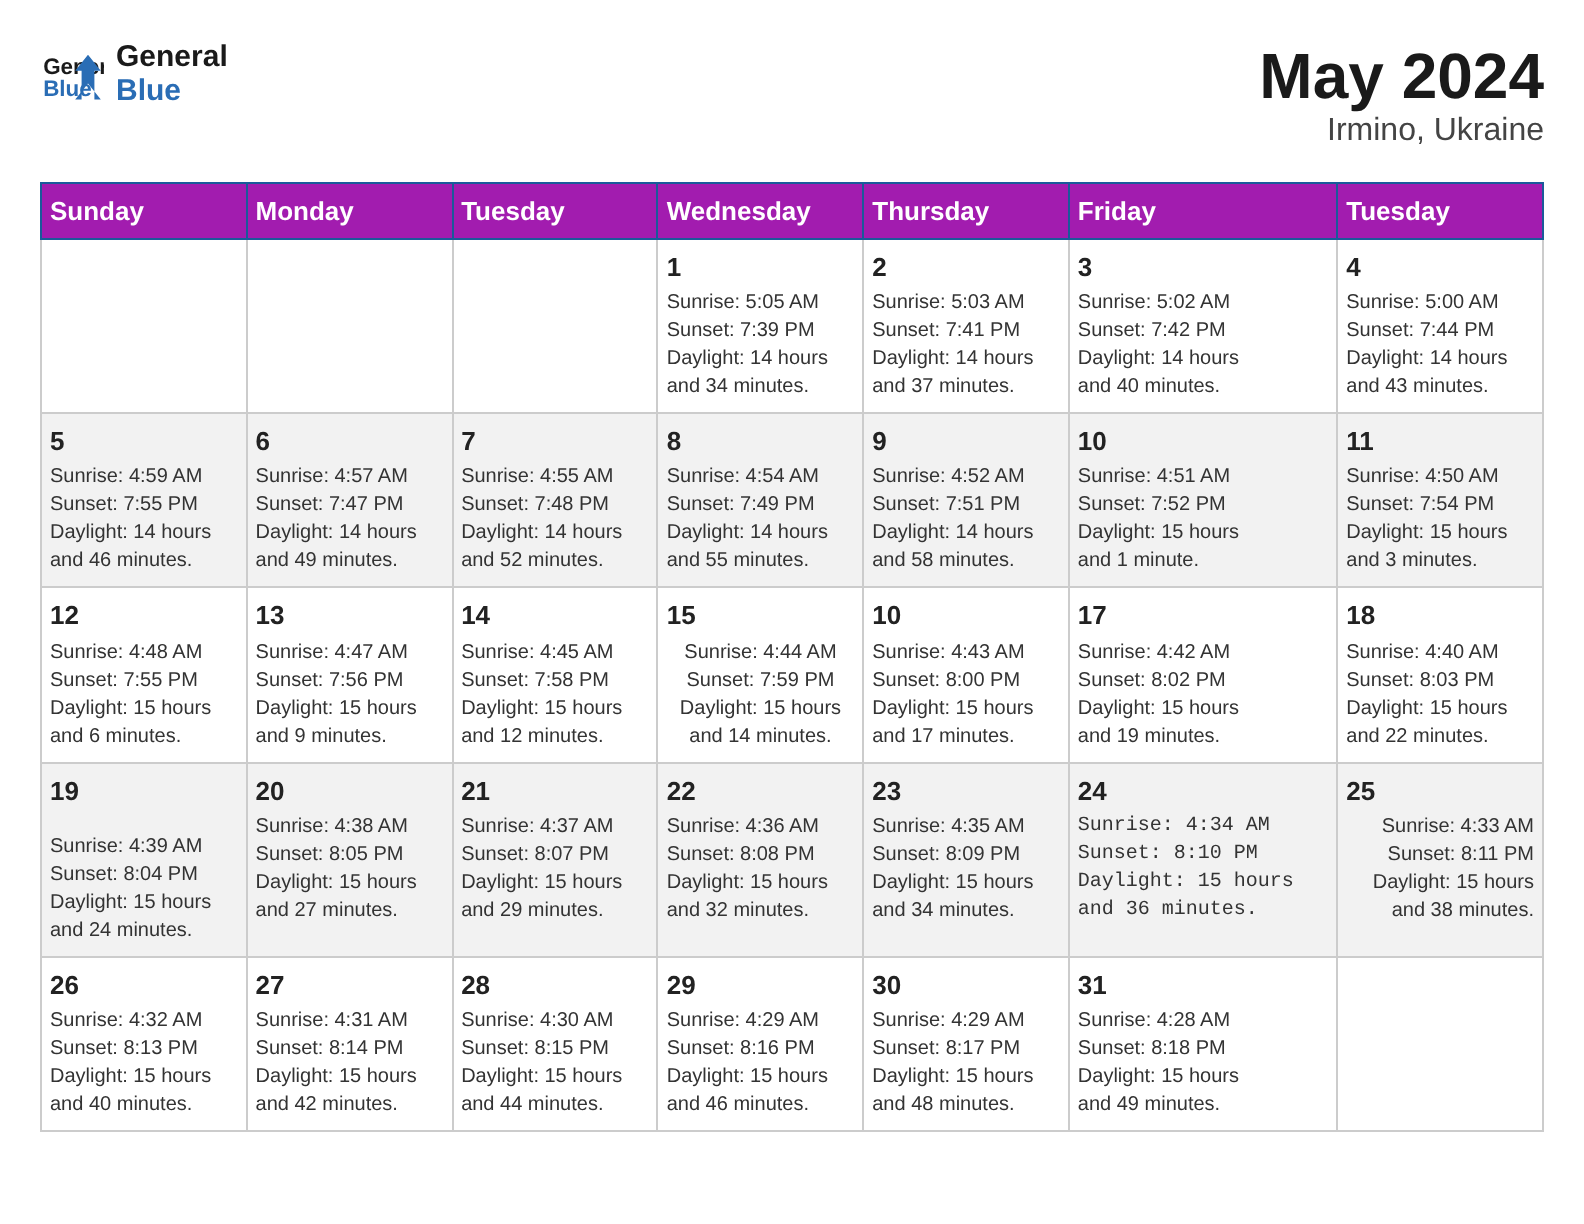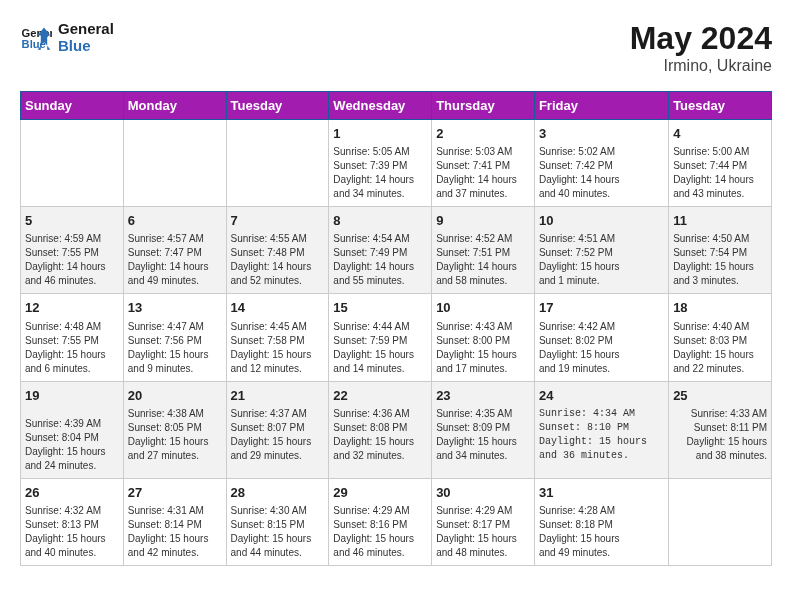--- a/index.html
+++ b/index.html
@@ -211,21 +211,21 @@
         </td>
         <td>
           <span class="day-num">14</span>
           <div class="day-info" style="white-space: pre-line;">Sunrise: 4:45 AM
 Sunset: 7:58 PM
 Daylight: 15 hours
 and 12 minutes.</div>
         </td>
         <td>
           <span class="day-num">15</span>
-          <div class="day-info" style="white-space: pre-line;">Sunrise: 4:44 AM
+          <div class="day-info" style="white-space: pre-line; text-align: center;">Sunrise: 4:44 AM
 Sunset: 7:59 PM
 Daylight: 15 hours
 and 14 minutes.</div>
         </td>
         <td>
           <span class="day-num">10</span>
           <div class="day-info" style="white-space: pre-line;">Sunrise: 4:43 AM
 Sunset: 8:00 PM
 Daylight: 15 hours
 and 17 minutes.</div>

